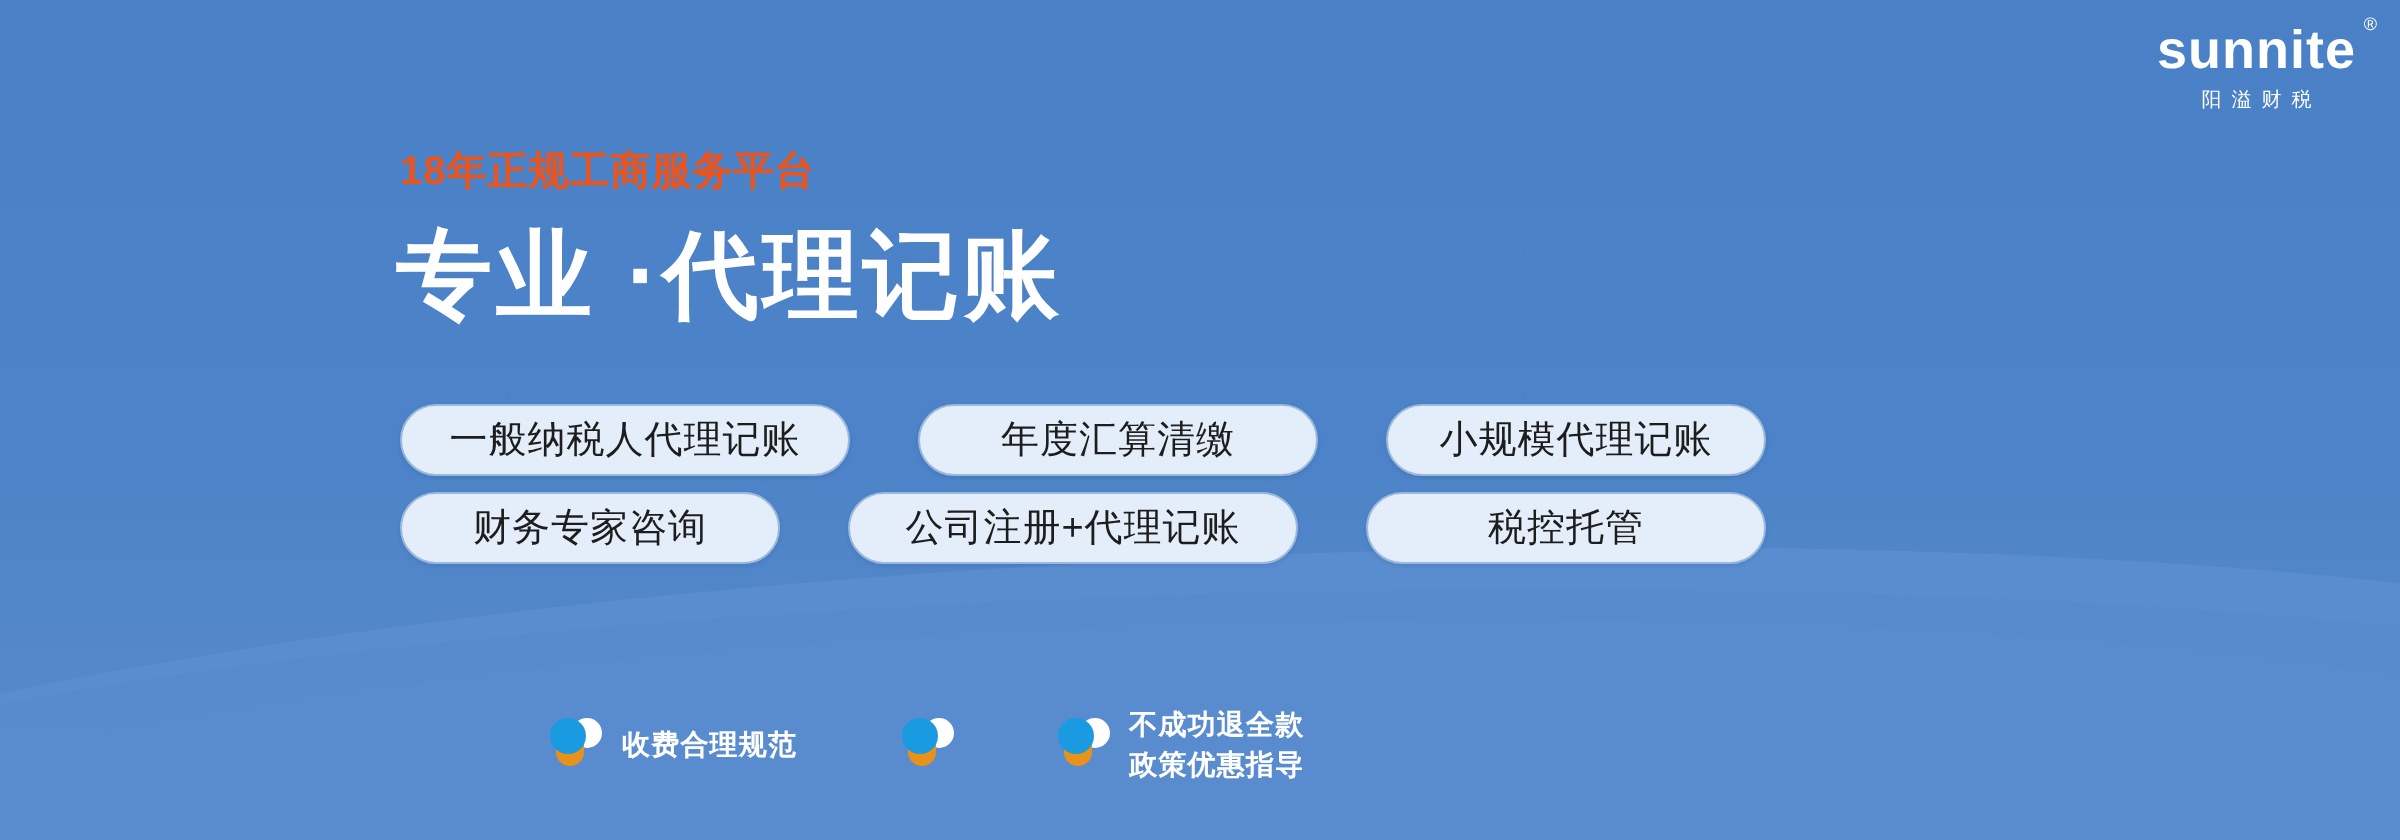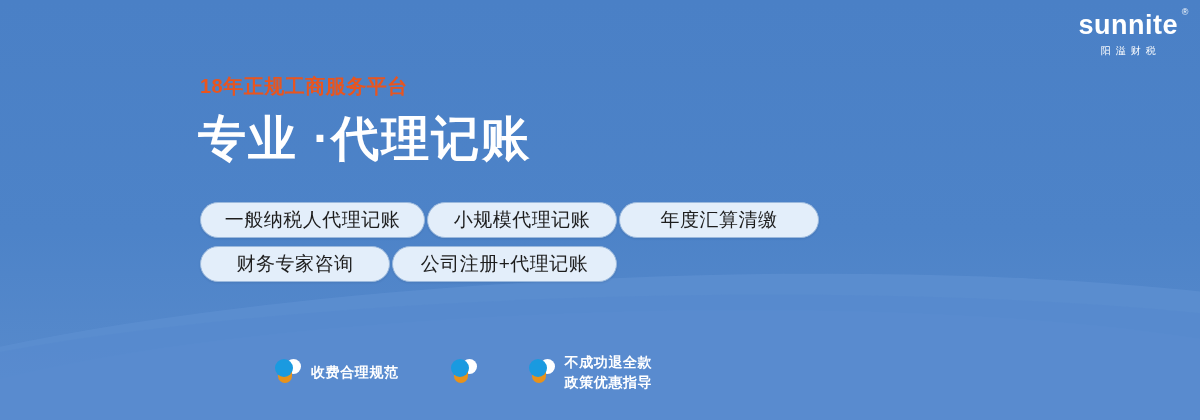--- a/index.html
+++ b/index.html
@@ -112,21 +112,21 @@
 
   
   .pill-grid {
     position:absolute;
     left:200px;
     top:202px;
     z-index:5;
   }
   .pill-row {
     display:flex;
-    gap:2px;
+    gap:34px;
     margin-bottom:8px;
   }
   .pill {
     height:36px;
     display:flex;
     align-items:center;
     justify-content:center;
     background:#e3eefa;
     border:1px solid #9bb9dd;
     border-radius:18px;
@@ -213,26 +213,27 @@
     </div>
     <div class="logo-cn">阳溢财税</div>
   </div>
 
   <div class="kicker">18年正规工商服务平台</div>
   <div class="headline">专业 ·代理记账</div>
 
   <div class="pill-grid">
     <div class="pill-row">
       <div class="pill w1">一般纳税人代理记账</div>
+      <div class="pill w3">年度汇算清缴</div>
       <div class="pill w2">小规模代理记账</div>
-      <div class="pill w3">年度汇算清缴</div>
     </div>
     <div class="pill-row">
       <div class="pill w2">财务专家咨询</div>
       <div class="pill w1">公司注册+代理记账</div>
+      <div class="pill w3">税控托管</div>
     </div>
   </div>
 
   <div class="features">
 
     <div class="feature">
       <div class="feature-icon">
         <div class="dot-white"></div>
         <div class="dot-orange"></div>
         <div class="dot-cyan"></div>

